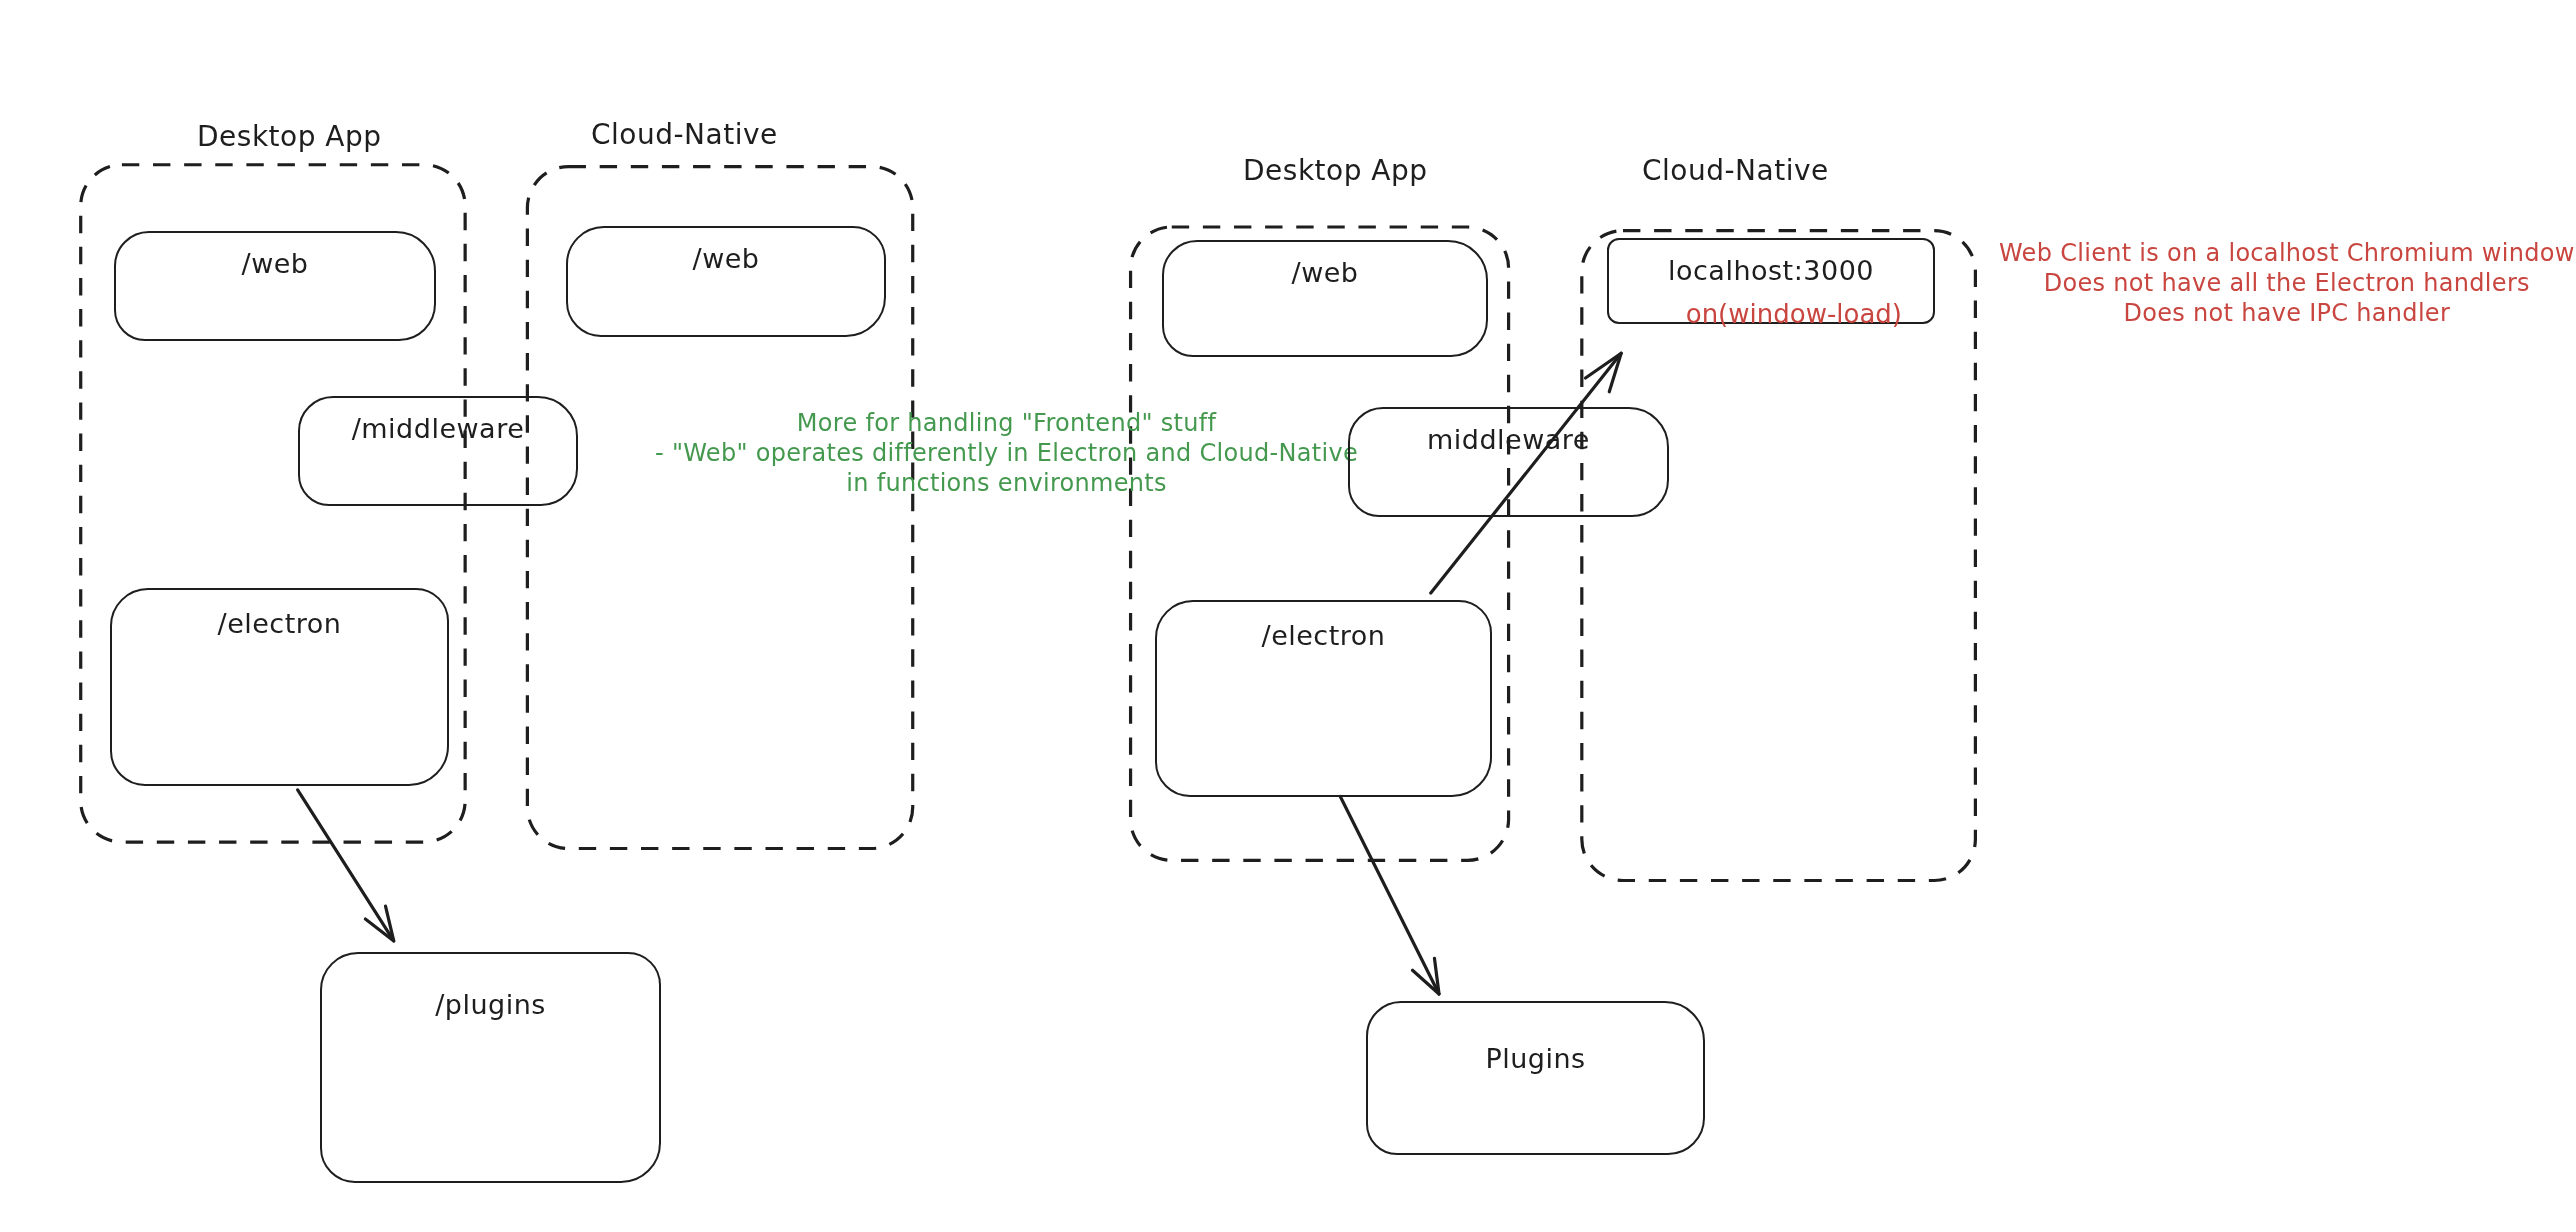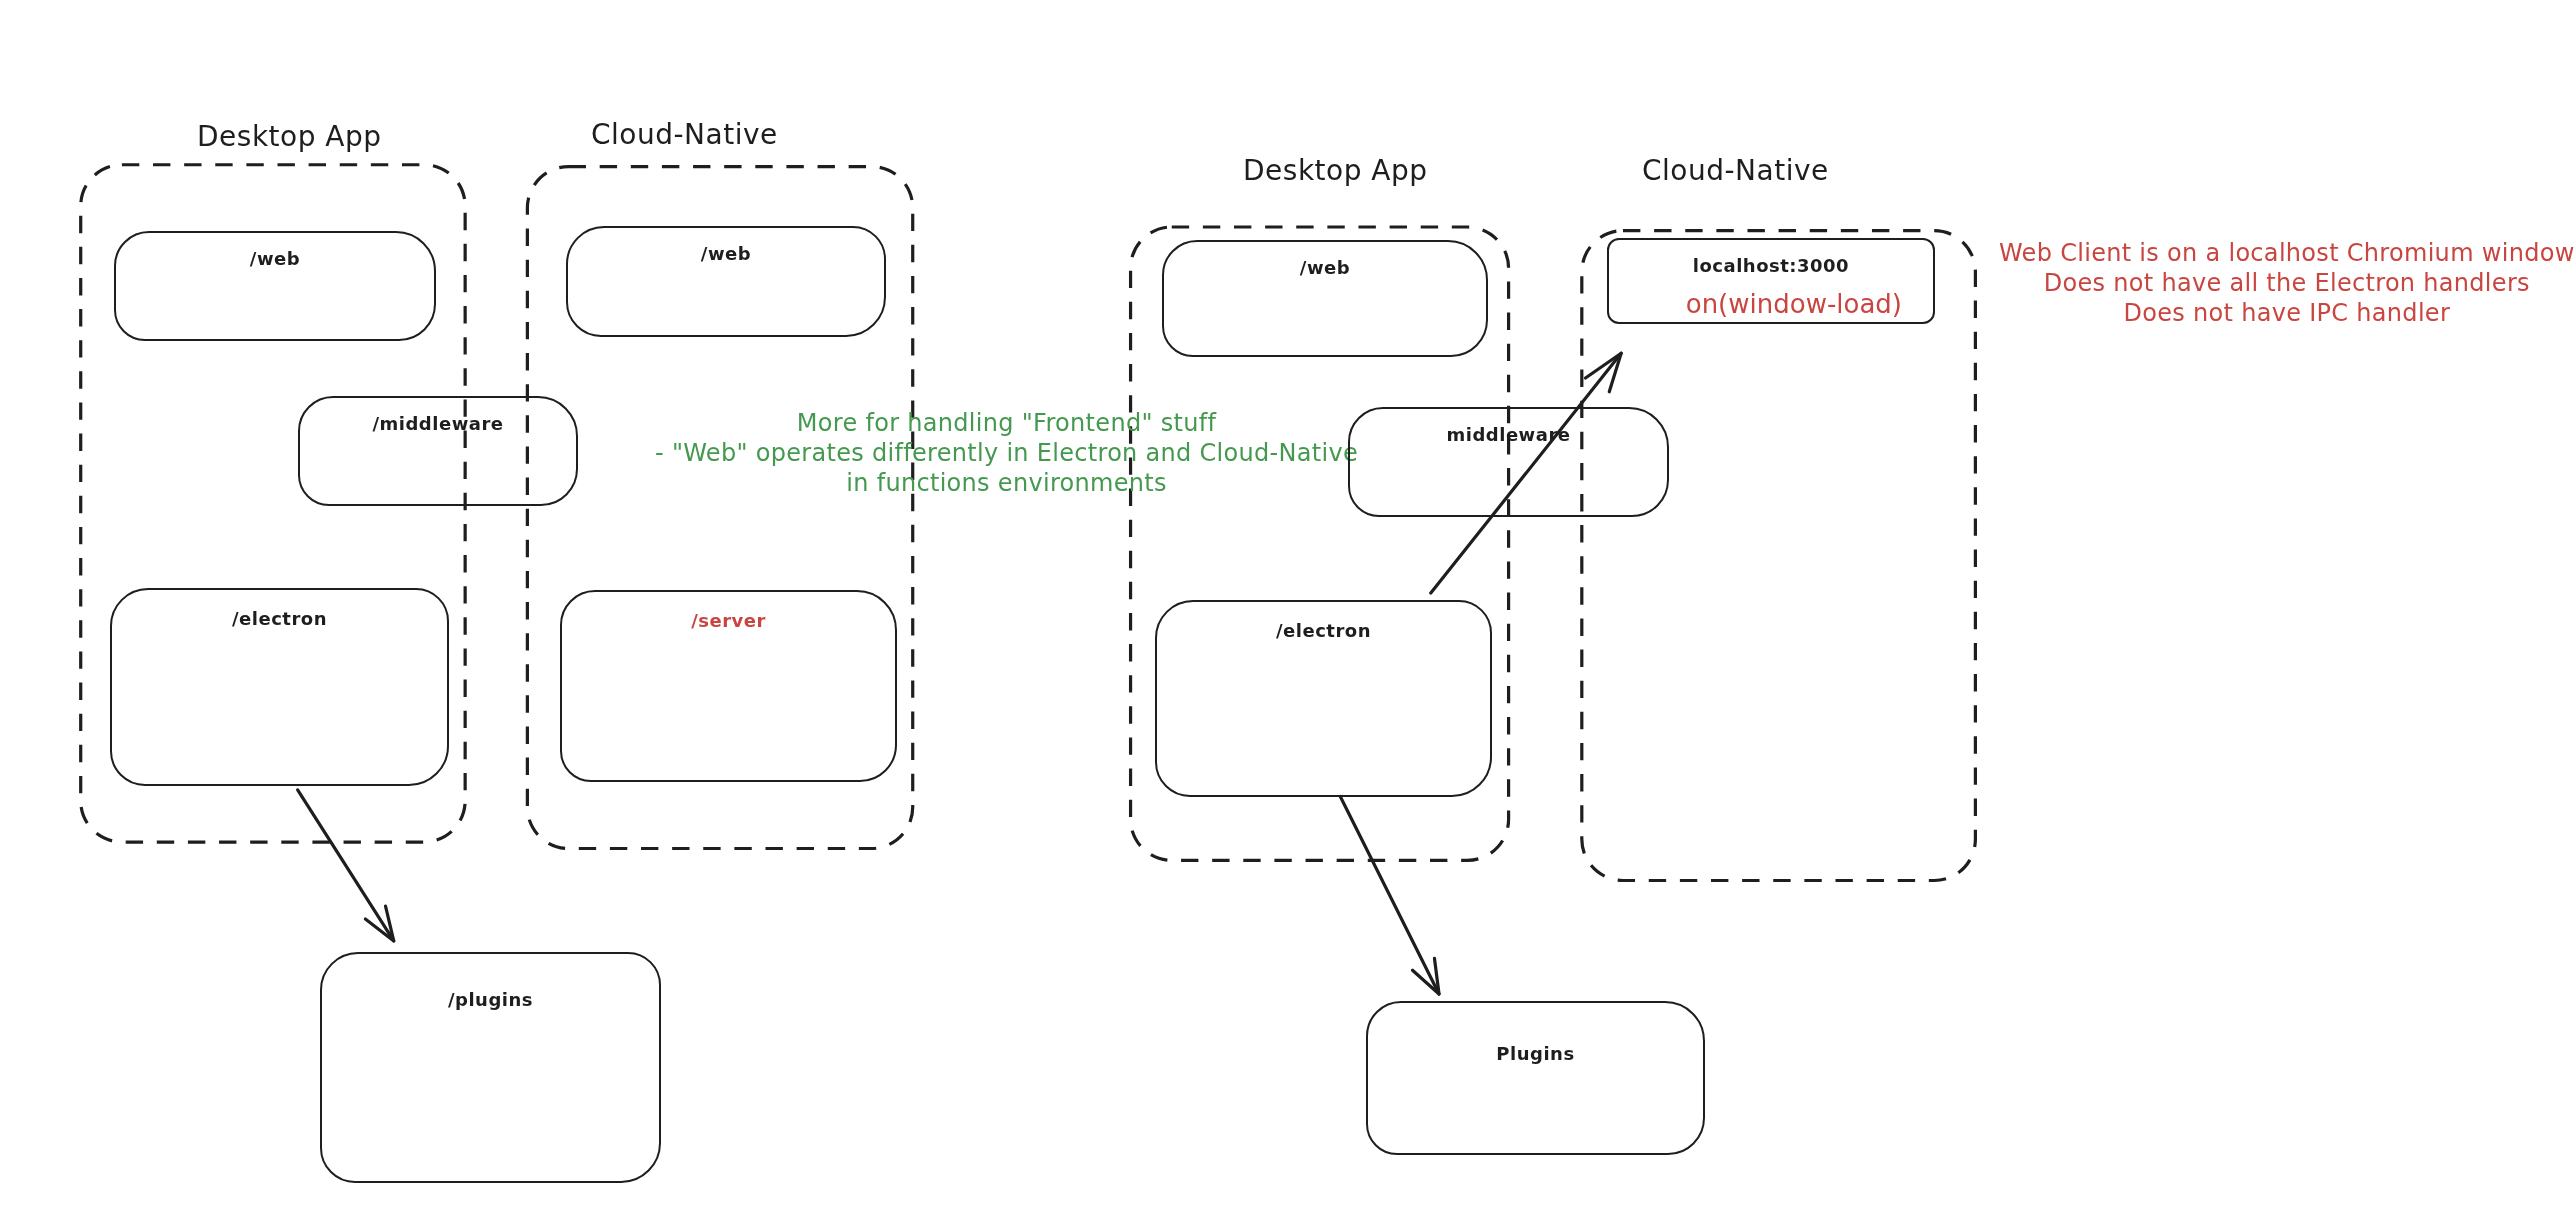--- a/index.html
+++ b/index.html
@@ -25,25 +25,24 @@
     border:2.9px solid #1e1e1e;
     background:transparent;
     display:flex;
     flex-direction:column;
     align-items:center;
     box-sizing:border-box;
   }
   .r1{border-radius:35px 40px 37px 31px;}
   .r2{border-radius:38px 33px 40px 35px;}
   .box-label{
-    font-size:18px;
+    font-size:27px;
     margin-top:14.6px;
     letter-spacing:0.5px;
     white-space:nowrap;
-    font-weight:bold;
   }
   .mt20{margin-top:18.3px;}
   .mt38{margin-top:35px;}
   .mt44{margin-top:40px;}
   .red-text{color:#c9453f;}
   .sub-label{
     align-self:flex-end;
     margin-right:31px;
     margin-top:13px;
     font-size:26px;
@@ -100,23 +99,20 @@
   </div>
 
   <div class="box r1" style="left:298px;top:396px;width:280px;height:110px;">
     <span class="box-label">/middleware</span>
   </div>
 
   <div class="box r2" style="left:110px;top:588px;width:339px;height:198px;">
     <span class="box-label mt20">/electron</span>
   </div>
 
-  <div class="box r1" style="left:560px;top:590px;width:337px;height:192px;">
-    <span class="box-label mt20 red-text">/server</span>
-  </div>
 
   <div class="box r2" style="left:320px;top:952px;width:341px;height:231px;">
     <span class="box-label mt38">/plugins</span>
   </div>
 
   <div class="note note-green" style="left:655px;top:408px;">
     <div>More for handling "Frontend" stuff</div>
     <div>- "Web" operates differently in Electron and Cloud-Native</div>
     <div>in functions environments</div>
   </div>

